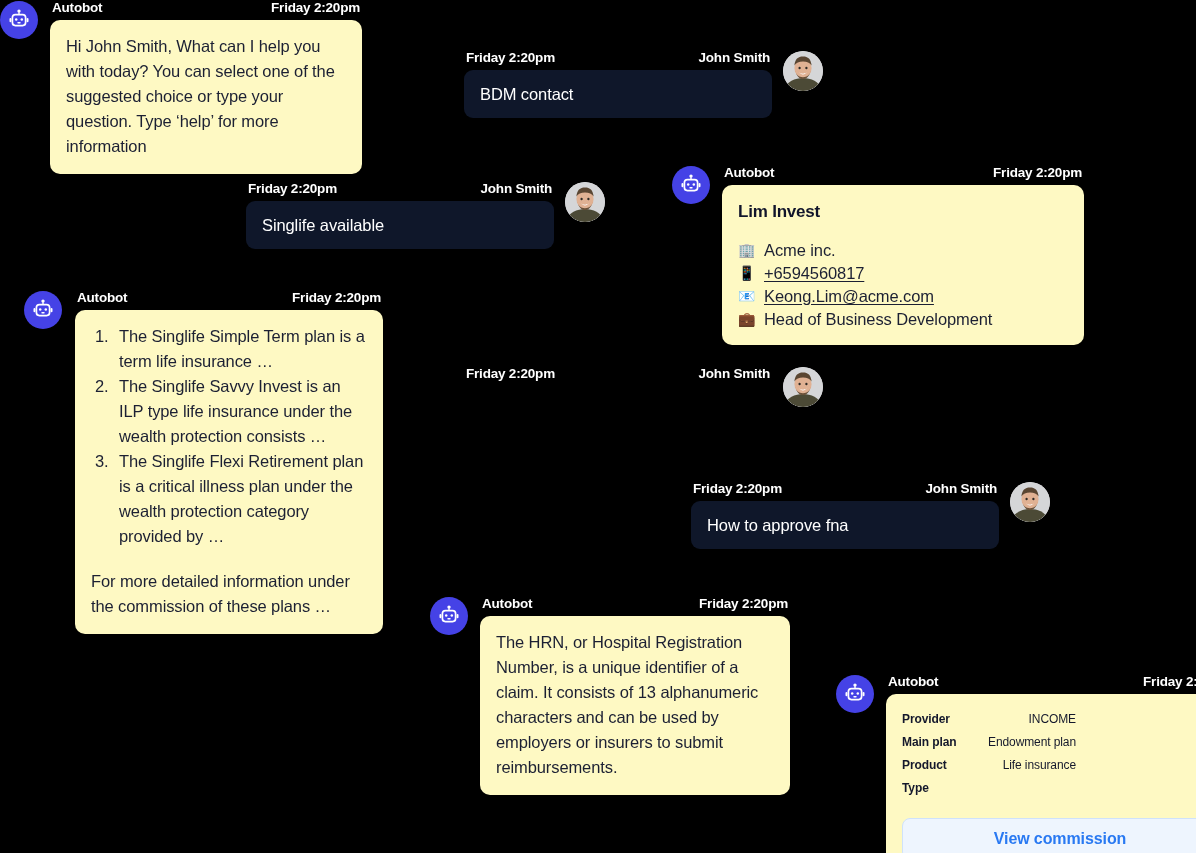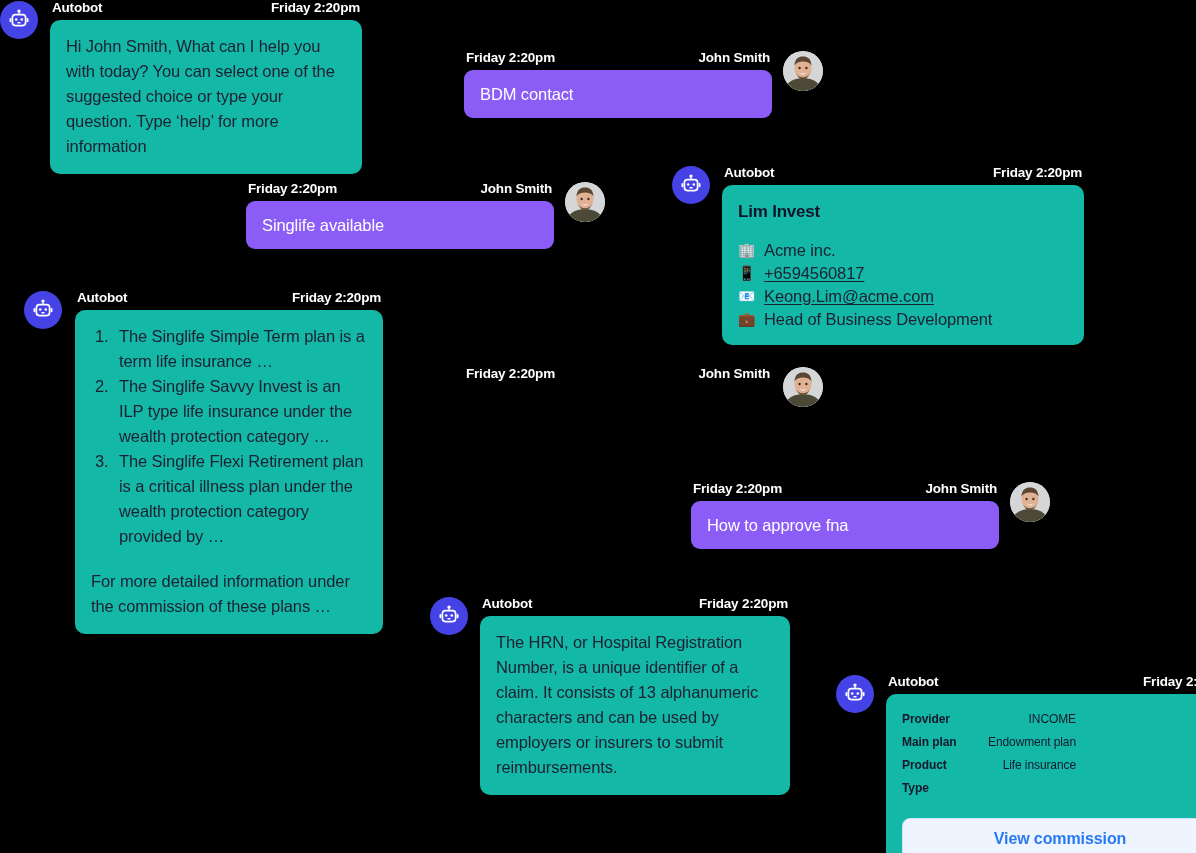--- a/index.html
+++ b/index.html
@@ -64,31 +64,31 @@
     font-weight: bold;
     letter-spacing: -0.2px;
     line-height: 16px;
     padding: 0 2px 4px 2px;
   }
   .meta .who { white-space: nowrap; }
   .meta .when { white-space: nowrap; }
 
   
   .bubble-bot {
-    background: #14b8a6;
+    background: #fef9c3;
     color: #1c2033;
     border-radius: 10px;
     padding: 14px 16px 15px 16px;
     font-size: 16.5px;
     line-height: 25px;
     letter-spacing: -0.1px;
   }
 
   .bubble-user {
-    background: #8b5cf6;
+    background: #0f172a;
     color: #ffffff;
     border-radius: 9px;
     padding: 12px 16px;
     font-size: 16.5px;
     line-height: 24px;
     letter-spacing: -0.1px;
     white-space: nowrap;
   }
 
   
@@ -334,21 +334,21 @@
       </svg>
     </div>
     <div class="msg-col">
       <div class="meta">
         <span class="who">Autobot</span>
         <span class="when">Friday 2:20pm</span>
       </div>
       <div class="bubble-bot">
         <ol class="plan-list">
           <li>The Singlife Simple Term plan is a term life insurance …</li>
-          <li>The Singlife Savvy Invest is an ILP type life insurance under the wealth protection category …</li>
+          <li>The Singlife Savvy Invest is an ILP type life insurance under the wealth protection consists …</li>
           <li>The Singlife Flexi Retirement plan is a critical illness plan under the wealth protection category provided by …</li>
         </ol>
         <div class="plan-outro">For more detailed information under the commission of these plans …</div>
       </div>
     </div>
   </div>
 
   <div class="msg-group from-user" id="g-hrnq">
     <div class="msg-col">
       <div class="meta">

